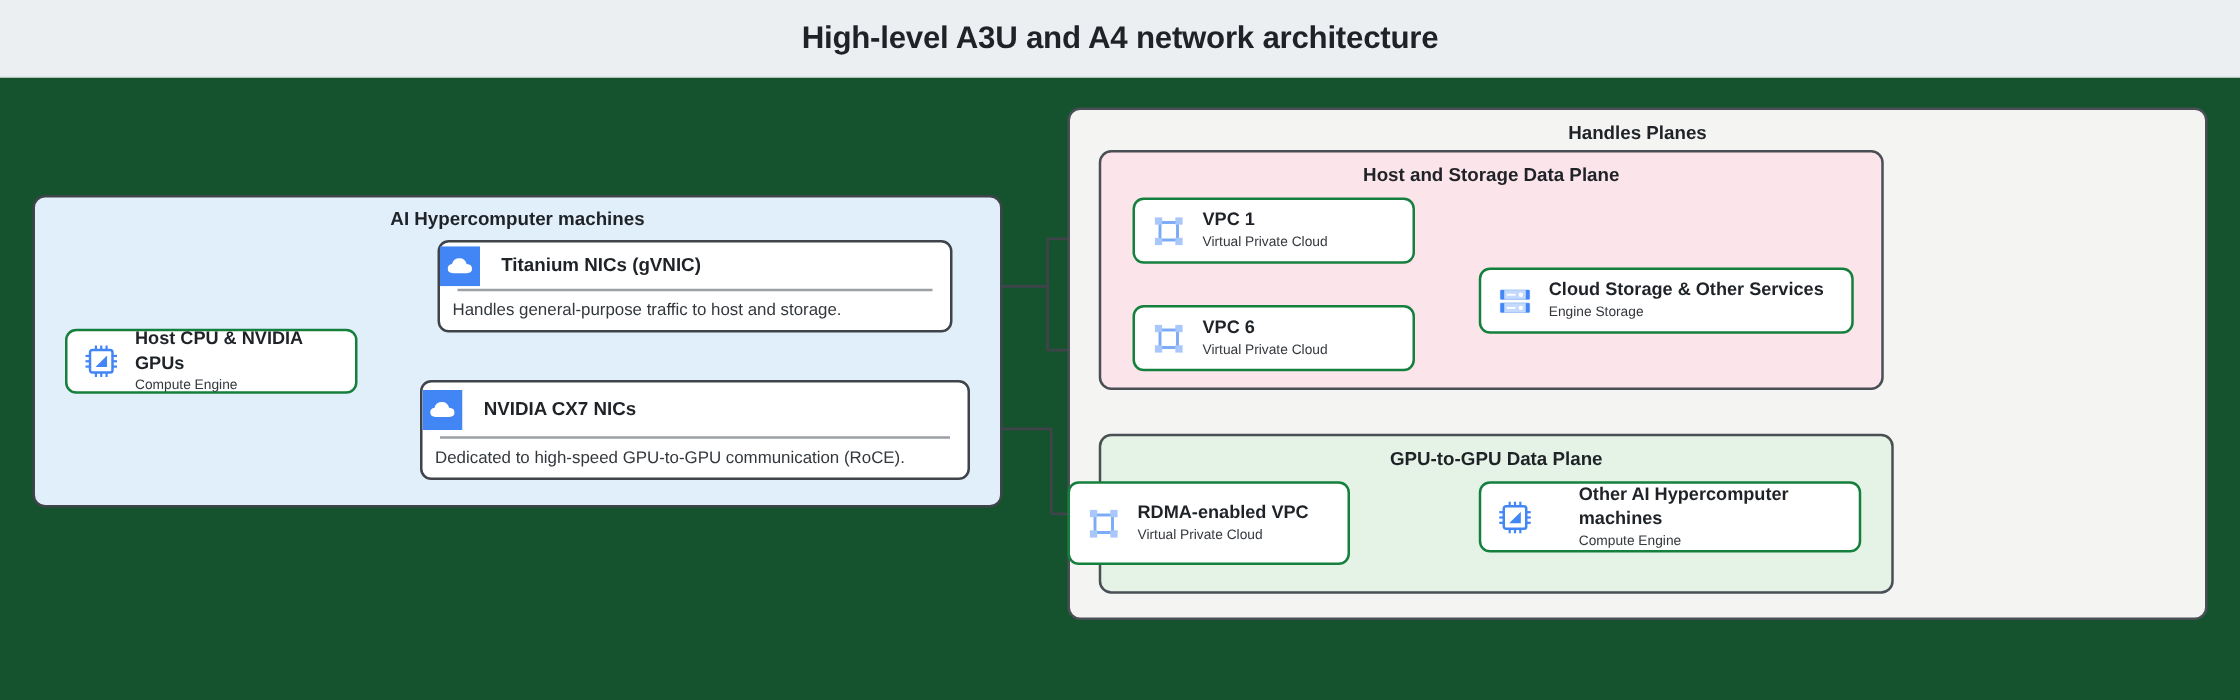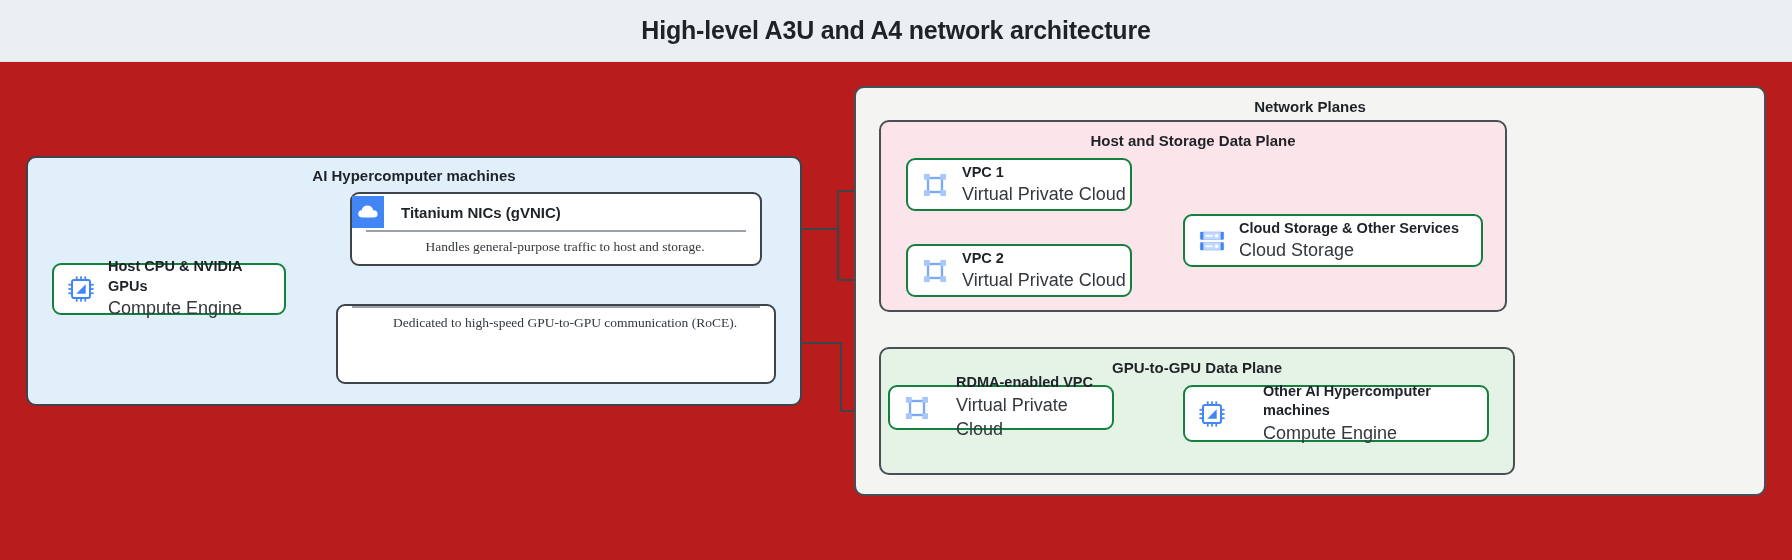--- a/index.html
+++ b/index.html
@@ -5,21 +5,21 @@
   * { box-sizing: border-box; margin: 0; padding: 0; }
   html, body {
     width: 1792px; height: 560px;
     font-family: "Liberation Sans", sans-serif;
     background: #ffffff;
     overflow: hidden;
   }
   #page {
     position: relative;
     width: 1792px; height: 560px;
-    background: #b91c1c;
+    background: #14532d;
   }
 
   
   #header {
     position: absolute; left: 0; top: 0;
     width: 1792px; height: 62px;
     background: #eceff1;
     border-bottom: 1px solid #dfe3e6;
     display: flex; align-items: center; justify-content: center;
   }
@@ -45,36 +45,35 @@
 
   
   .node {
     position: absolute; background: #ffffff;
     border: 2px solid #15803d; border-radius: 9px;
     display: flex; align-items: center;
   }
   .node .ic { flex: 0 0 auto; margin-left: 13px; margin-right: 13px; display:block; }
   .node .txt { display: flex; flex-direction: column; justify-content: center; }
   .node .t1 { font-size: 14.5px; font-weight: bold; color: #1f2328; line-height: 1.35; }
-  .node .t2 { font-size: 18px; color: #33383d; line-height: 1.35; }
+  .node .t2 { font-size: 11px; color: #33383d; line-height: 1.35; }
 
   
   .niccard {
     position: absolute; background: #ffffff;
     border: 2px solid #3f444a; border-radius: 9px;
     display: flex; flex-direction: column;
   }
   .niccard .hdr { display: flex; align-items: center; flex: 1 1 auto; }
   .niccard .hdr .ic { margin-right: 17px; }
   .niccard .hdr .t1 { font-size: 15px; font-weight: bold; color: #1f2328; }
   .niccard .rule { height: 2px; background: #9aa0a6; margin: 0 14px; }
   .niccard .cap {
-    flex: 0 0 auto; text-align: center; font-size: 13.5px; color: #33383d;
-    padding: 7px 10px 9px 28px;
-    font-family: Liberation Serif, serif;
+    flex: 0 0 auto; text-align: left; font-size: 13.5px; color: #33383d;
+    padding: 7px 10px 9px 10px;
   }
 
   
   #wires { position: absolute; left: 0; top: 0; width: 1792px; height: 498px; pointer-events: none; }
   #wires path, #wires line { fill: none; stroke: #3f444a; stroke-width: 2.2px; }
 </style>
 </head>
 <body>
 
 <div id="page">
@@ -149,26 +148,33 @@
           <rect x="0" y="0" width="32" height="32" fill="#4285f4"></rect>
           <path d="M 10.5 21.5 Q 6.2 21.5 6.2 17.8 Q 6.2 14.6 9.6 14.2 Q 10.6 9.5 15.6 9.5 Q 20.1 9.5 21.3 14.2 Q 25.6 14.4 25.6 18 Q 25.6 21.5 21.5 21.5 Z" fill="#ffffff"></path>
         </svg>
         <div class="t1">Titanium NICs (gVNIC)</div>
       </div>
       <div class="rule"></div>
       <div class="cap">Handles general-purpose traffic to host and storage.</div>
     </div>
 
     <div class="niccard" style="left:336px; top:242px; width:440px; height:80px;">
+      <div class="hdr">
+        <svg class="ic" width="32" height="32" viewBox="0 0 32 32">
+          <rect x="0" y="0" width="32" height="32" fill="#4285f4"></rect>
+          <path d="M 10.5 21.5 Q 6.2 21.5 6.2 17.8 Q 6.2 14.6 9.6 14.2 Q 10.6 9.5 15.6 9.5 Q 20.1 9.5 21.3 14.2 Q 25.6 14.4 25.6 18 Q 25.6 21.5 21.5 21.5 Z" fill="#ffffff"></path>
+        </svg>
+        <div class="t1">NVIDIA CX7 NICs</div>
+      </div>
       <div class="rule"></div>
       <div class="cap">Dedicated to high-speed GPU-to-GPU communication (RoCE).</div>
     </div>
 
     <div class="grp grp-planes" style="left:854px; top:24px; width:912px; height:410px;">
-      <div class="grp-title" style="top:10px;">Network Planes</div>
+      <div class="grp-title" style="top:10px;">Handles Planes</div>
     </div>
 
     <div class="grp grp-host" style="left:879px; top:58px; width:628px; height:192px;">
       <div class="grp-title" style="top:10px;">Host and Storage Data Plane</div>
     </div>
 
     <div class="node" style="left:906px; top:96px; width:226px; height:53px;">
       <svg class="ic" width="28" height="28" viewBox="0 0 24 24">
         <rect x="6" y="6" width="12" height="12" fill="none" stroke="#7baaf7" stroke-width="2"></rect>
         <rect x="2.5" y="2.5" width="5" height="5" fill="#a8c7fa"></rect>
@@ -184,49 +190,49 @@
 
     <div class="node" style="left:906px; top:182px; width:226px; height:53px;">
       <svg class="ic" width="28" height="28" viewBox="0 0 24 24">
         <rect x="6" y="6" width="12" height="12" fill="none" stroke="#7baaf7" stroke-width="2"></rect>
         <rect x="2.5" y="2.5" width="5" height="5" fill="#a8c7fa"></rect>
         <rect x="16.5" y="2.5" width="5" height="5" fill="#a8c7fa"></rect>
         <rect x="2.5" y="16.5" width="5" height="5" fill="#a8c7fa"></rect>
         <rect x="16.5" y="16.5" width="5" height="5" fill="#a8c7fa"></rect>
       </svg>
       <div class="txt">
-        <div class="t1">VPC 2</div>
+        <div class="t1">VPC 6</div>
         <div class="t2">Virtual Private Cloud</div>
       </div>
     </div>
 
     <div class="node" style="left:1183px; top:139px; width:300px; height:53px;margin-top:13px;">
       <svg class="ic" width="28" height="28" viewBox="0 0 24 24">
         <rect x="2" y="4.3" width="20" height="6.4" rx="1" fill="#c3d9fd" stroke="#a8c7fa" stroke-width="0.8"></rect>
         <rect x="2" y="13.3" width="20" height="6.4" rx="1" fill="#c3d9fd" stroke="#a8c7fa" stroke-width="0.8"></rect>
         <rect x="2" y="4.3" width="2.6" height="6.4" fill="#4285f4"></rect>
         <rect x="2" y="13.3" width="2.6" height="6.4" fill="#4285f4"></rect>
         <rect x="19.4" y="4.3" width="2.6" height="6.4" fill="#4285f4"></rect>
         <rect x="19.4" y="13.3" width="2.6" height="6.4" fill="#4285f4"></rect>
         <rect x="6.3" y="6.9" width="6" height="1.3" fill="#ffffff"></rect>
         <rect x="6.3" y="15.9" width="6" height="1.3" fill="#ffffff"></rect>
         <circle cx="16" cy="7.5" r="1.5" fill="#ffffff"></circle>
         <circle cx="16" cy="16.5" r="1.5" fill="#ffffff"></circle>
       </svg>
       <div class="txt">
         <div class="t1">Cloud Storage &amp; Other Services</div>
-        <div class="t2">Cloud Storage</div>
+        <div class="t2">Engine Storage</div>
       </div>
     </div>
 
     <div class="grp grp-gpu" style="left:879px; top:285px; width:636px; height:128px;">
       <div class="grp-title" style="top:10px;">GPU-to-GPU Data Plane</div>
     </div>
 
-    <div class="node" style="left:888px; top:323px; width:226px; height:45px;gap:12px;">
+    <div class="node" style="left:854px; top:323px; width:226px; height:67px;">
       <svg class="ic" width="28" height="28" viewBox="0 0 24 24">
         <rect x="6" y="6" width="12" height="12" fill="none" stroke="#7baaf7" stroke-width="2"></rect>
         <rect x="2.5" y="2.5" width="5" height="5" fill="#a8c7fa"></rect>
         <rect x="16.5" y="2.5" width="5" height="5" fill="#a8c7fa"></rect>
         <rect x="2.5" y="16.5" width="5" height="5" fill="#a8c7fa"></rect>
         <rect x="16.5" y="16.5" width="5" height="5" fill="#a8c7fa"></rect>
       </svg>
       <div class="txt">
         <div class="t1">RDMA-enabled VPC</div>
         <div class="t2">Virtual Private Cloud</div>

